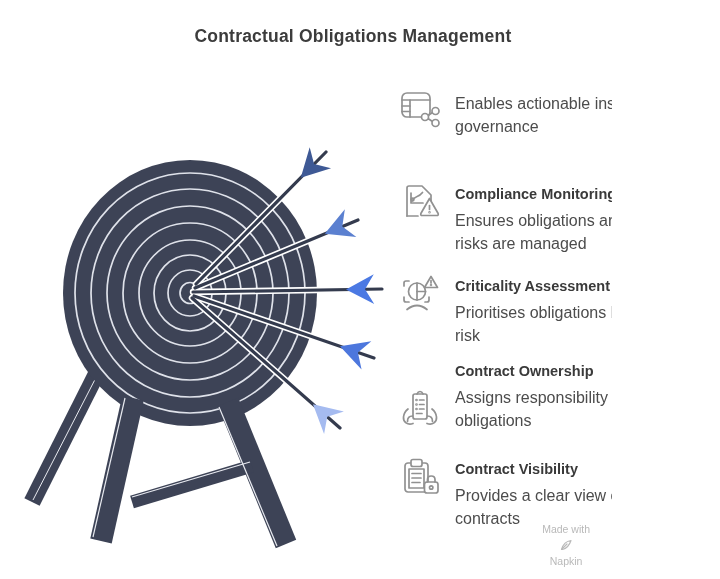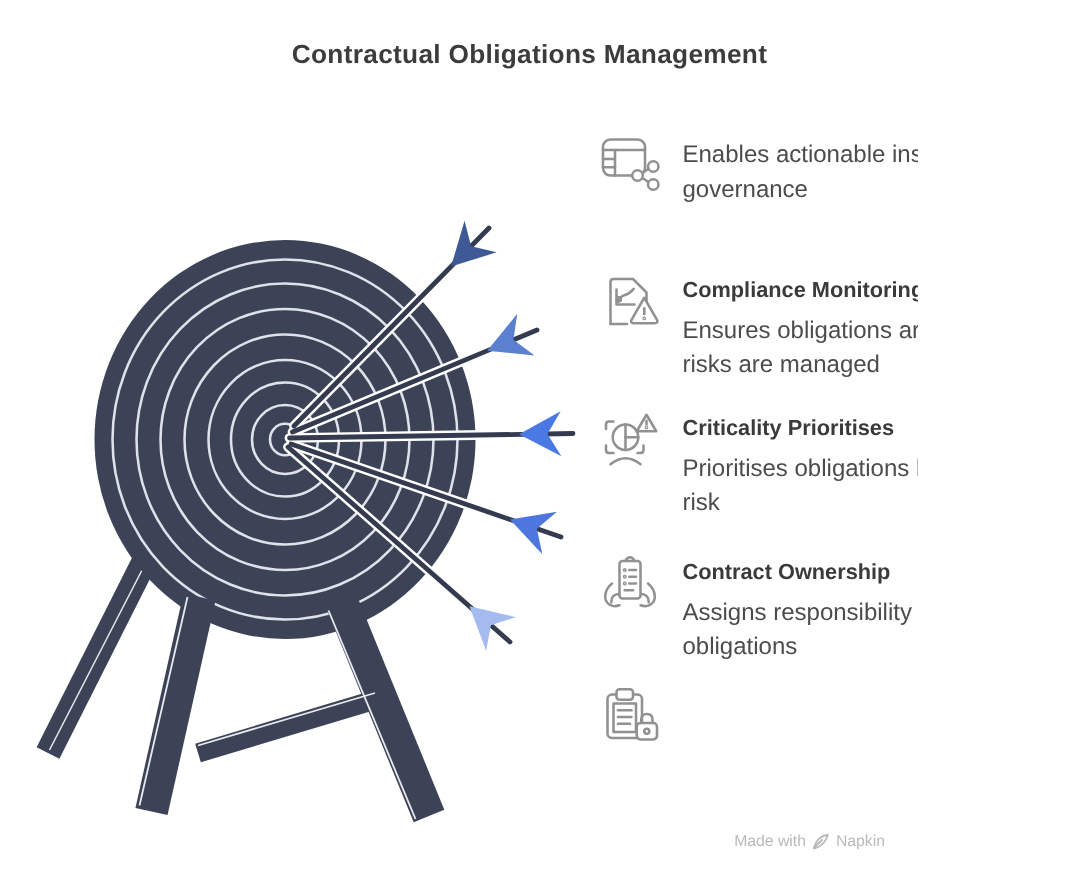--- a/index.html
+++ b/index.html
@@ -6,30 +6,30 @@
   body{width:720px;height:579px;font-family:"Liberation Sans",sans-serif;-webkit-font-smoothing:antialiased;}
   .canvas{position:relative;width:612px;height:579px;background:#ffffff;overflow:hidden;}
   .title{position:absolute;top:26px;left:0;width:706px;margin:0;text-align:center;
          font-size:17.5px;font-weight:bold;color:#3c3c3c;letter-spacing:.2px;}
   .illustration{position:absolute;left:20px;top:130px;width:380px;height:430px;}
   .items{position:absolute;left:398px;top:84px;width:305px;}
   .item{position:absolute;left:0;display:flex;gap:13px;align-items:flex-start;}
   .item:nth-child(1){top:2px;}
   .item:nth-child(2){top:96px;}
   .item:nth-child(3){top:188px;}
-  .item:nth-child(4){top:284px;}
+  .item:nth-child(4){top:273px;align-items:flex-end;}
   .item:nth-child(5){top:371px;}
   .item-icon{width:44px;height:44px;flex:0 0 44px;}
   .item-icon svg{width:44px;height:44px;stroke:#919191;fill:none;stroke-width:1.7;
                  stroke-linecap:round;stroke-linejoin:round;}
   .item-text{padding-top:6px;}
   .item-heading{margin:0 0 7px 0;font-size:14.5px;font-weight:bold;color:#3a3a3a;}
   .item-desc{margin:0;font-size:16px;color:#4c4c4c;line-height:1.45;max-width:240px;}
   .watermark{position:absolute;right:22px;bottom:12px;display:flex;align-items:center;gap:4px;
-             color:#b9b9b9;font-size:10.5px;cursor:pointer;}
+             color:#b9b9b9;font-size:10.5px;cursor:pointer;flex-direction:column;}
   .watermark svg{width:12px;height:12px;stroke:#b9b9b9;fill:none;stroke-width:1.2;
                  stroke-linecap:round;stroke-linejoin:round;}
 </style>
 </head>
 <body>
 
 <div class="canvas">
 
   <h1 class="title">Contractual Obligations Management</h1>
 
@@ -135,21 +135,21 @@
           <circle cx="19" cy="19.5" r="8.5"></circle>
           <line x1="19" y1="11" x2="19" y2="28"></line>
           <line x1="19" y1="19.5" x2="27.5" y2="19.5"></line>
           <path d="M33,4.5 L39.5,15.5 L26.5,15.5 Z" fill="#fff"></path>
           <line x1="33" y1="8.5" x2="33" y2="11"></line>
           <circle cx="33" cy="13" r="0.4"></circle>
           <path d="M9,37.5 Q19,29.5 29,37.5"></path>
         </svg>
       </span>
       <div class="item-text">
-        <p class="item-heading">Criticality Prioritises</p>
+        <p class="item-heading">Criticality Assessment</p>
         <p class="item-desc">Prioritises obligations based on risk</p>
       </div>
     </div>
 
     <div class="item">
       <span class="item-icon">
         <svg viewBox="0 0 44 44">
           <rect x="15" y="6" width="14" height="25" rx="2"></rect>
           <path d="M19,6 Q20,3.5 22,3.5 Q24,3.5 25,6"></path>
           <circle cx="18.5" cy="12" r="0.5"></circle>
@@ -178,20 +178,24 @@
           <rect x="13" y="4.5" width="11" height="7" rx="2" fill="#fff"></rect>
           <path d="M11,14 L26,14 L26,33 L11,33 Z"></path>
           <line x1="14" y1="18.5" x2="23" y2="18.5"></line>
           <line x1="14" y1="23" x2="23" y2="23"></line>
           <line x1="14" y1="27.5" x2="22" y2="27.5"></line>
           <rect x="26.5" y="27" width="13.5" height="11" rx="2.5" fill="#fff"></rect>
           <path d="M29.5,27 L29.5,24.5 Q29.5,21 33.2,21 Q37,21 37,24.5 L37,27"></path>
           <circle cx="33.2" cy="32.5" r="1.7"></circle>
         </svg>
       </span>
+      <div class="item-text">
+        <p class="item-heading">Contract Visibility</p>
+        <p class="item-desc">Provides a clear view of all contracts</p>
+      </div>
     </div>
 
   </div>
 
   <div class="watermark">
     <span>Made with</span>
     <svg viewBox="0 0 12 12">
       <path d="M1.5,10.5 C3,5.5 6.5,2 11,1.5 C9.5,6 6.5,9.5 2.5,10.5 Z"></path>
       <line x1="2" y1="10" x2="7" y2="5"></line>
     </svg>

